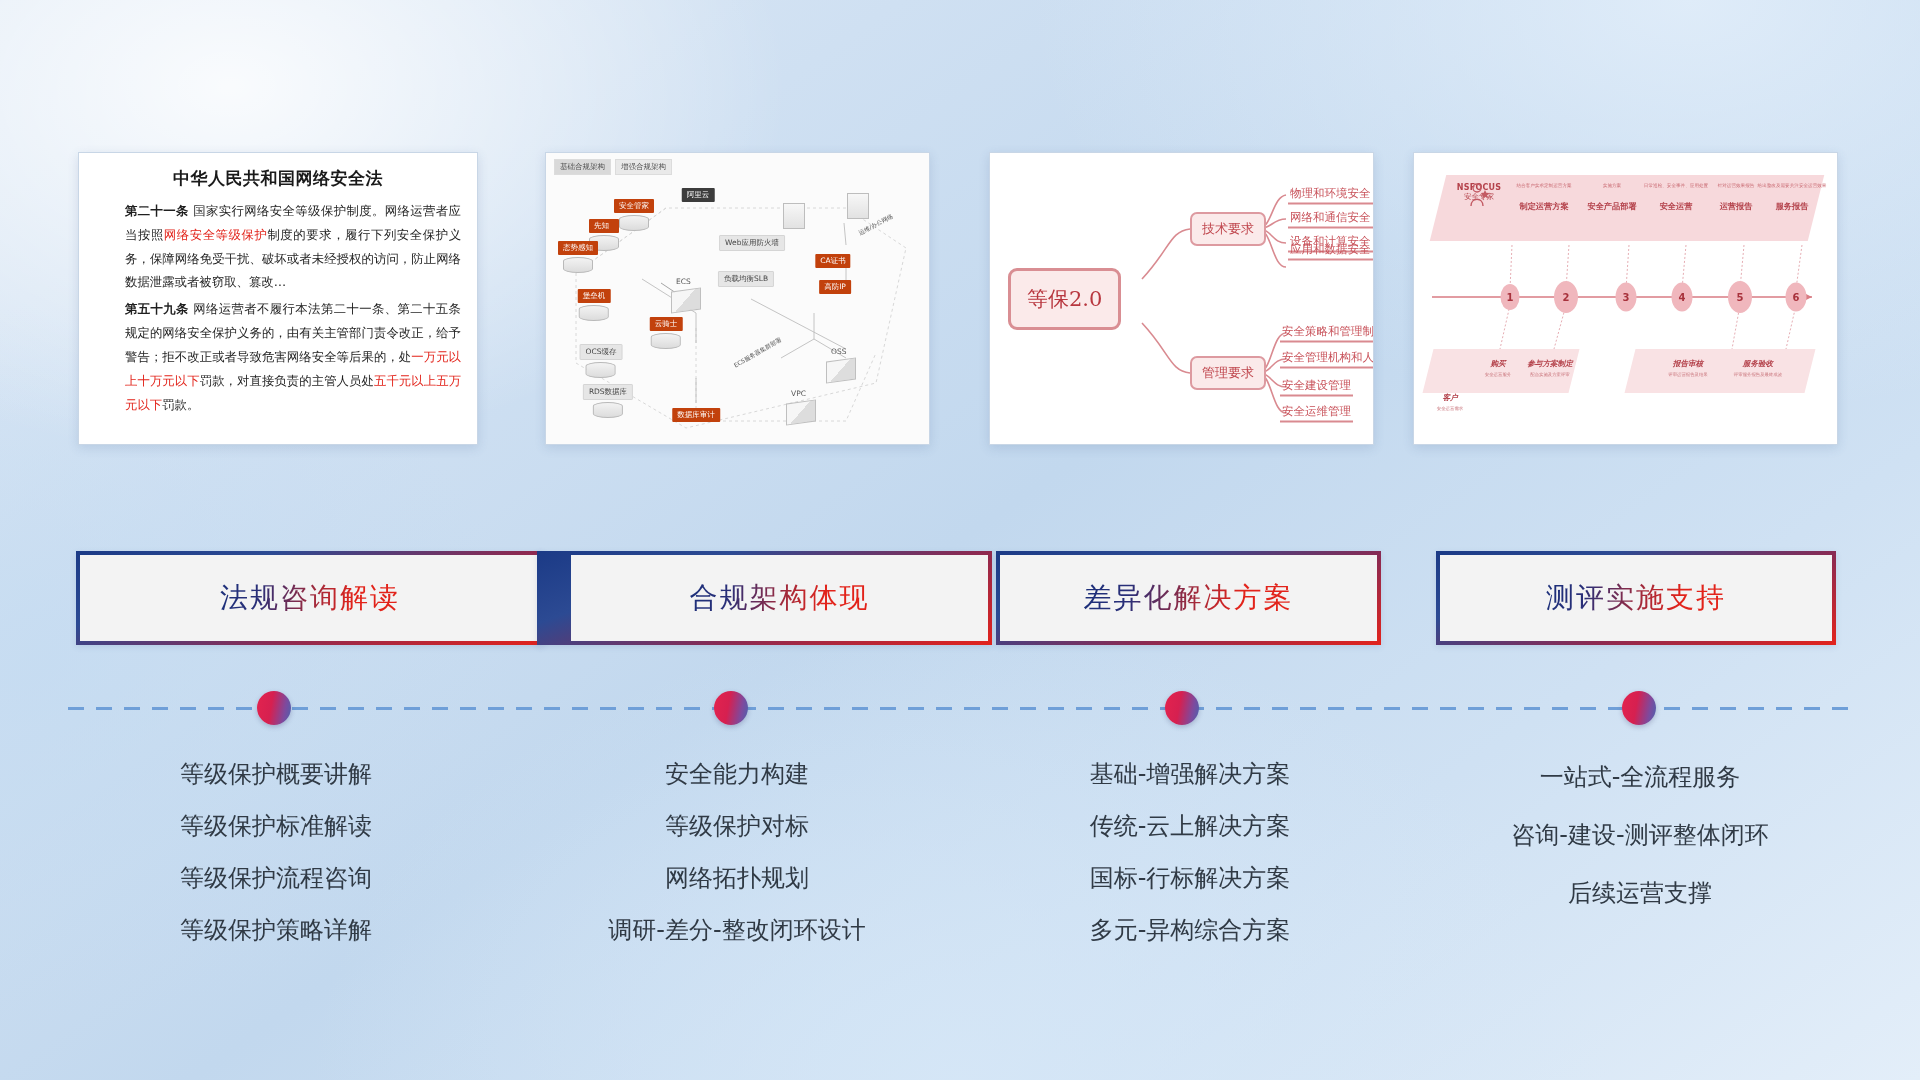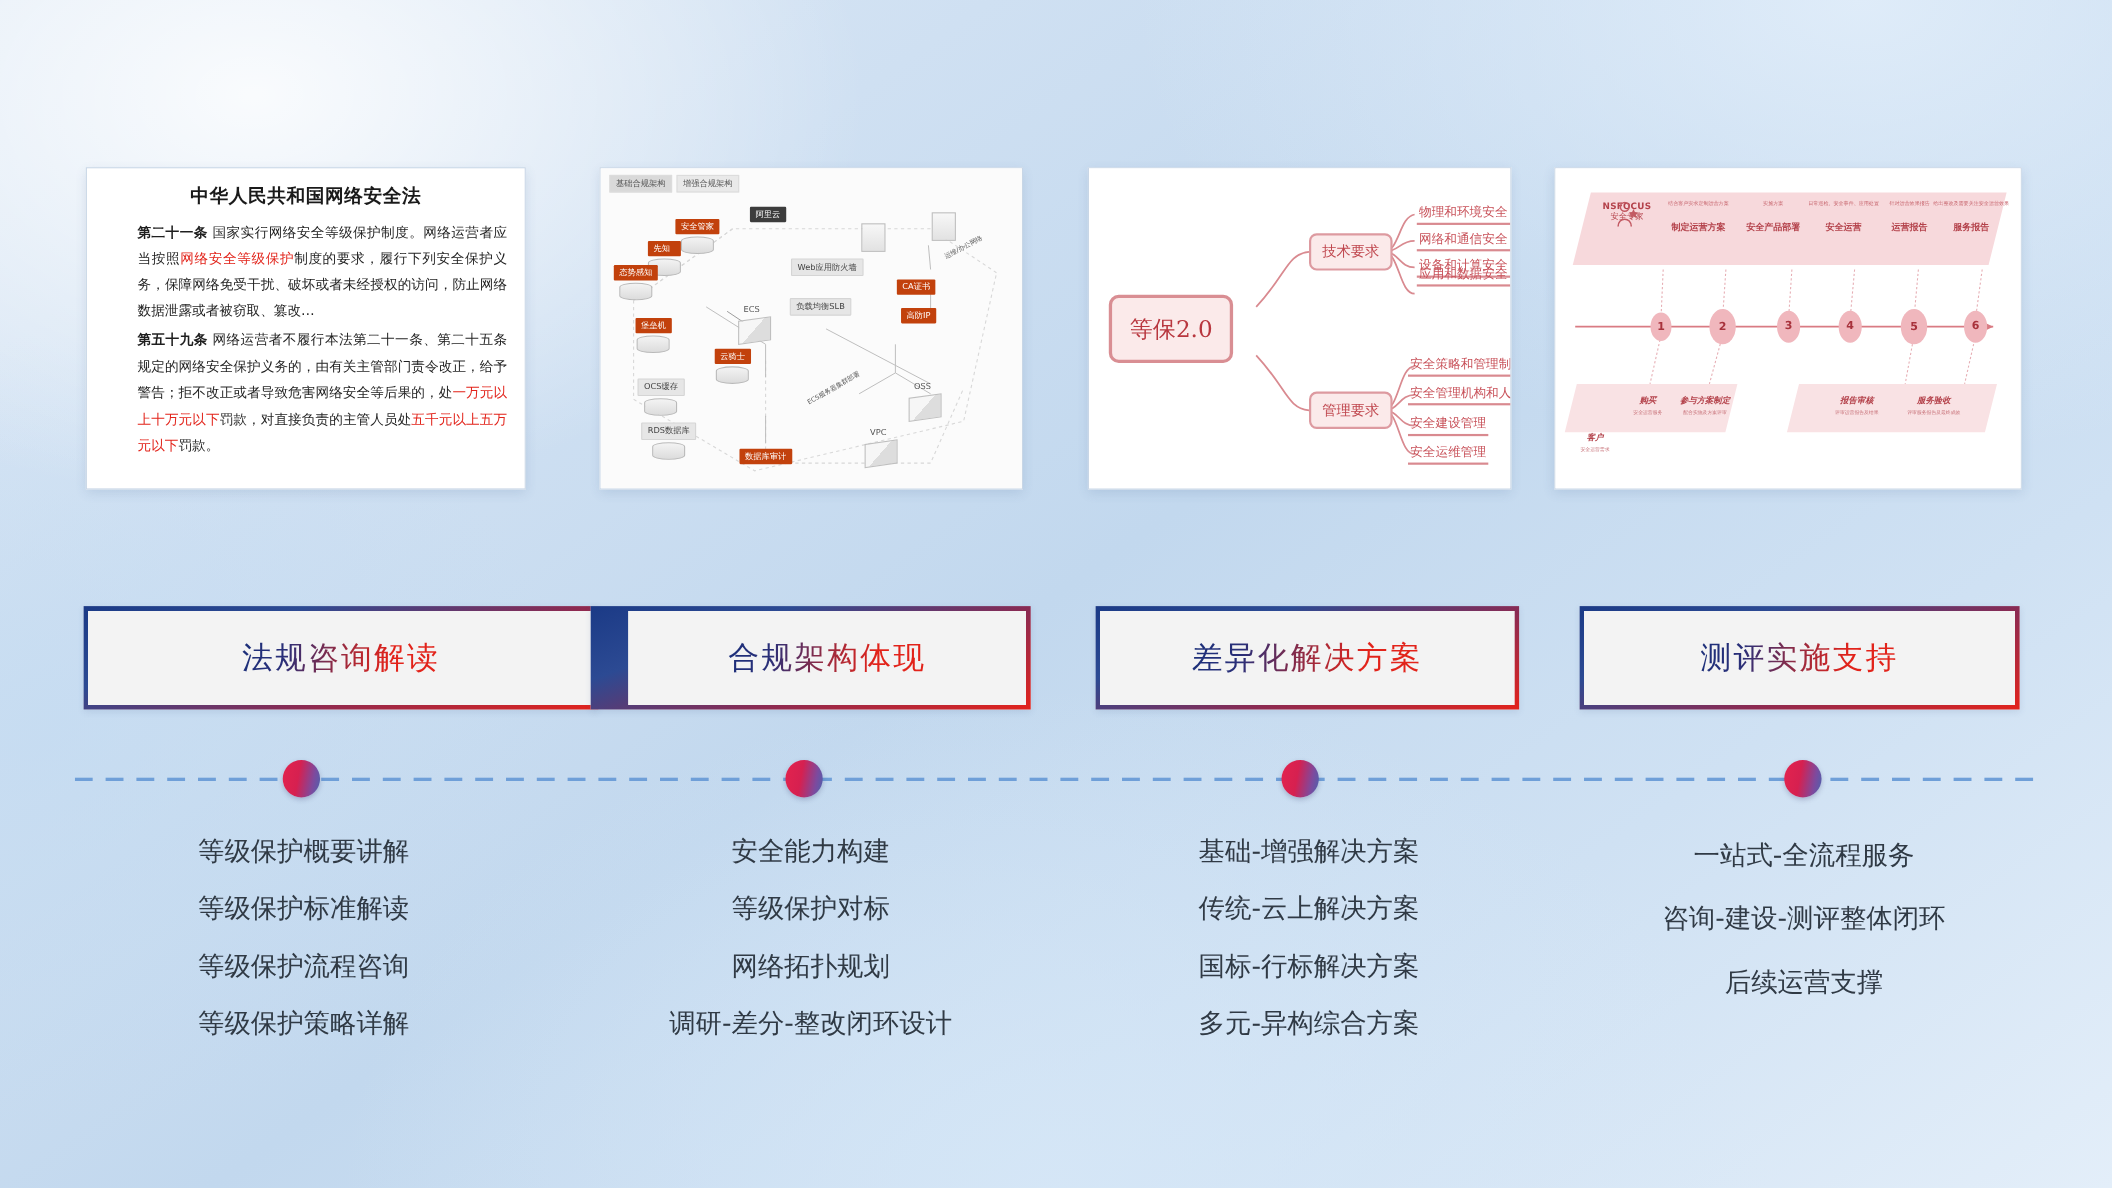--- a/index.html
+++ b/index.html
@@ -121,21 +121,21 @@
     background: #f3f3f3;
     padding: 2px;
     background-image: linear-gradient(#f3f3f3,#f3f3f3),
                       linear-gradient(160deg, #1b3a86 0%, #2c4a93 28%, #8b2a52 62%, #e3231c 100%);
     background-origin: border-box;
     background-clip: content-box, border-box;
     border: 2px solid transparent;
     box-shadow: 0 2px 6px rgba(70,100,150,.14);
   }
   .pill.p1 { left: 76px;   width: 468px; }
-  .pill.p2 { left: 537px;  width: 400px; padding-left: 32px; }
+  .pill.p2 { left: 537px;  width: 455px; padding-left: 32px; }
   .pill.p3 { left: 996px;  width: 385px; }
   .pill.p4 { left: 1436px; width: 400px; }
   .pill span {
     font-size: 28px; font-weight: 500; letter-spacing: 2px;
     font-family: "DejaVu Sans", sans-serif;
     background: linear-gradient(100deg, #1b2f7a 0%, #2a2f78 22%, #a02a3c 52%, #e2231a 74%, #e2231a 100%);
     -webkit-background-clip: text; background-clip: text;
     -webkit-text-fill-color: transparent; color: transparent;
   }
 

